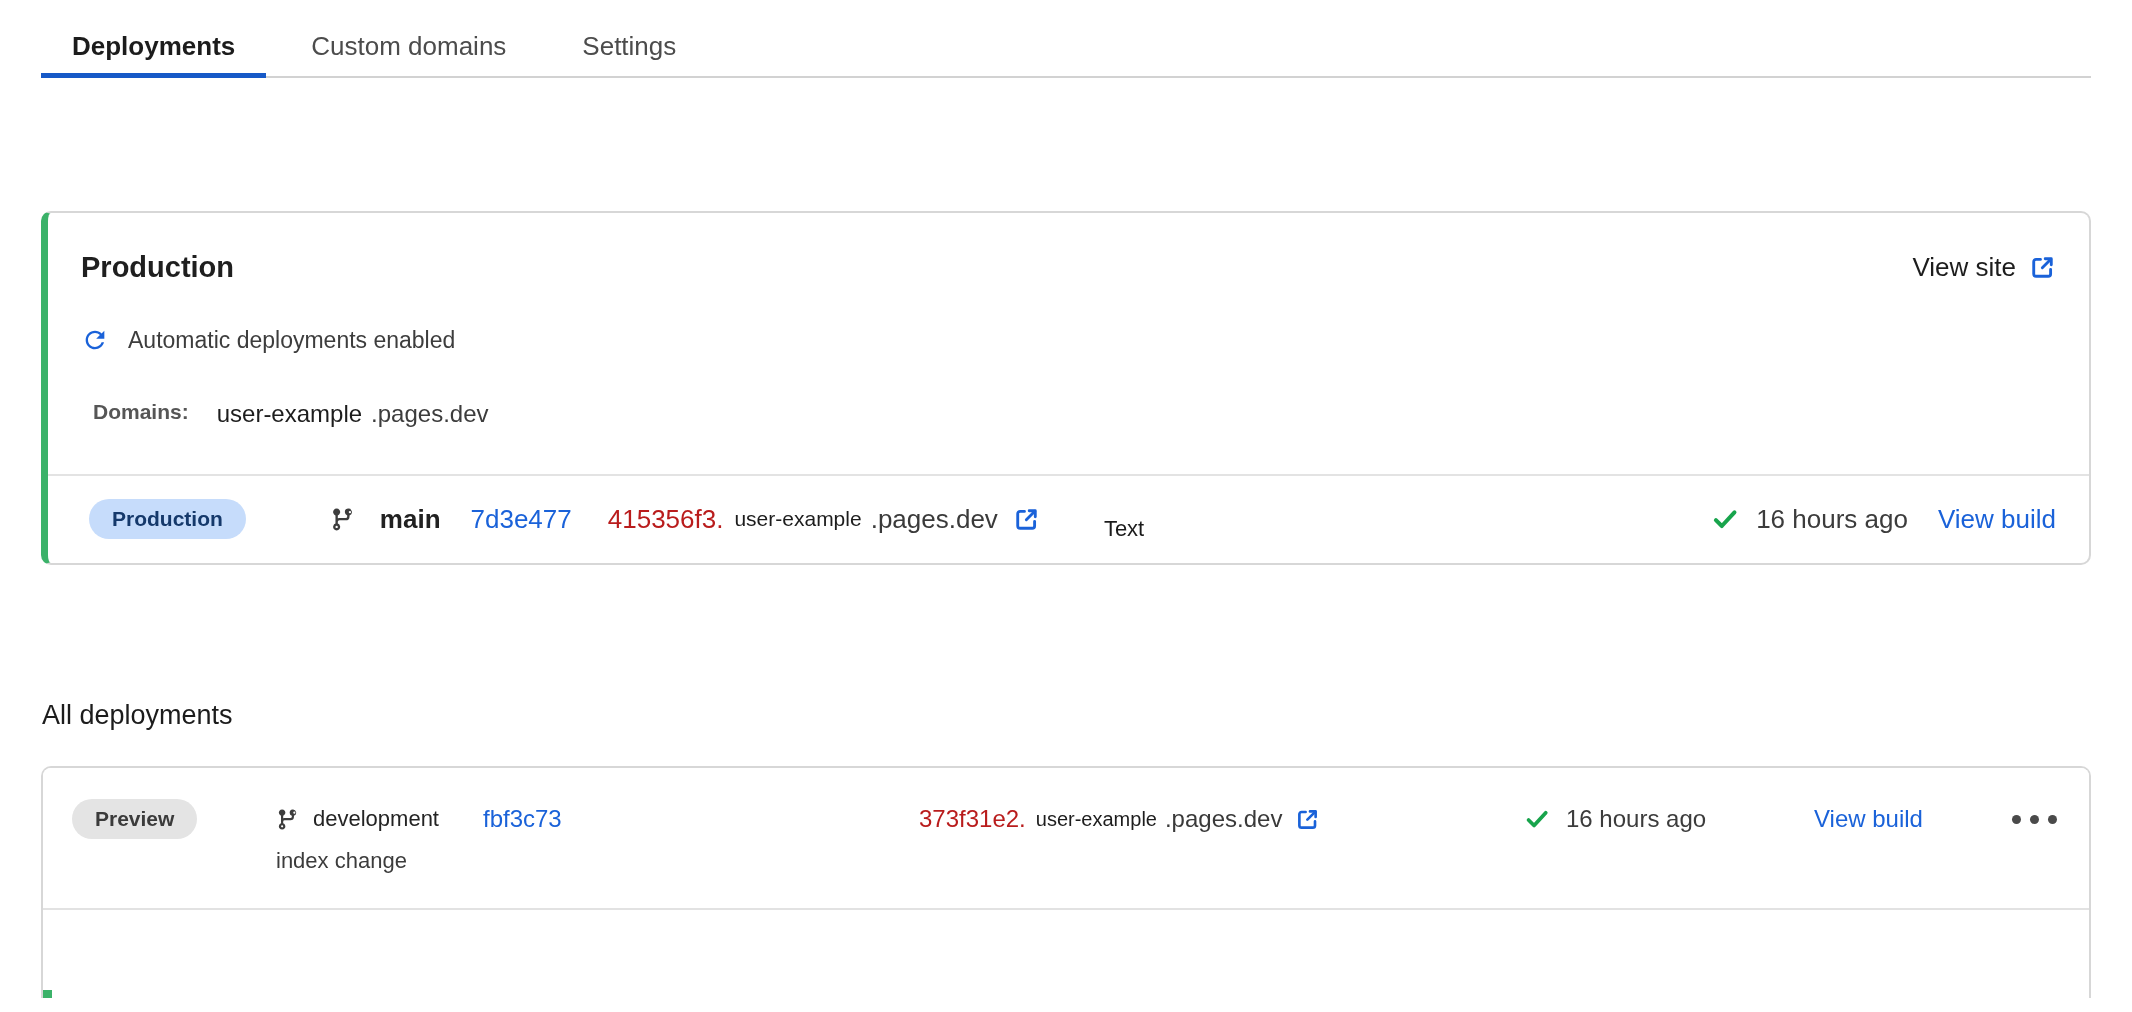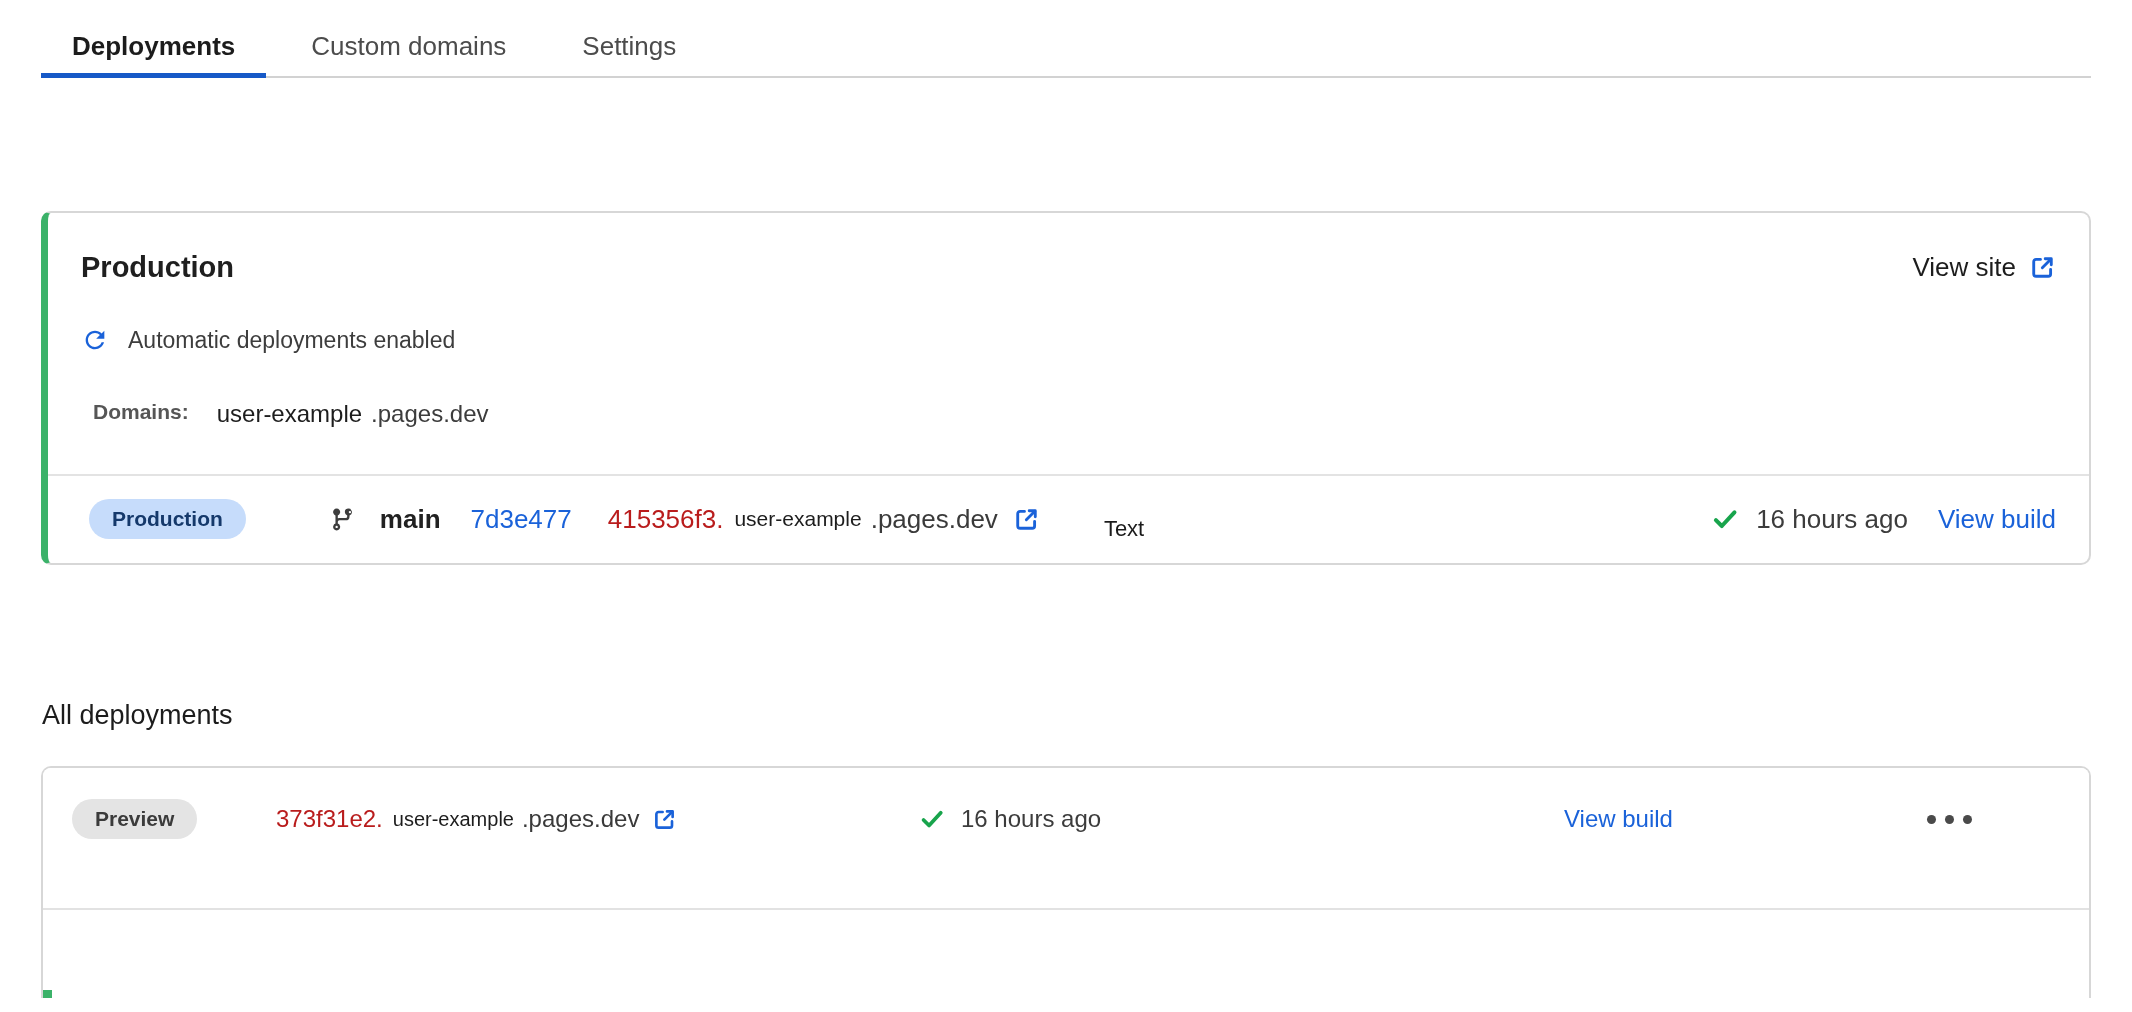--- a/index.html
+++ b/index.html
@@ -282,20 +282,30 @@
 
   <div class="table">
 
     <div class="trow">
       <div class="pad-l">
         <span class="line">
           <span class="badge preview">Preview</span>
         </span>
       </div>
 
+      <div class="cell-source">
+        <span class="line">
+          <svg class="branch-ic" viewBox="0 0 16 16" fill="currentColor">
+            <path d="M9.5 3.25a2.25 2.25 0 1 1 3 2.122V6A2.5 2.5 0 0 1 10 8.5H6a1 1 0 0 0-1 1v1.128a2.251 2.251 0 1 1-1.5 0V5.372a2.25 2.25 0 1 1 1.5 0v1.836A2.493 2.493 0 0 1 6 7h4a1 1 0 0 0 1-1v-.628a2.25 2.25 0 0 1-1.5-2.122ZM4.25 13.5a.75.75 0 1 0 0-1.5.75.75 0 0 0 0 1.5Zm8.5-9.5a.75.75 0 1 0 0-1.5.75.75 0 0 0 0 1.5ZM5 3.25a.75.75 0 1 1-1.5 0 .75.75 0 0 1 1.5 0Z"></path>
+          </svg>
+          <span class="src-branch">development</span>
+          <a class="commit-link src-commit">fbf3c73</a>
+        </span>
+        <div class="commit-msg">index change</div>
+      </div>
 
       <div class="cell-deploy">
         <a class="line url-group" style="margin-left:0">
           <span class="url-id">373f31e2.</span>
           <span class="url-host">user-example</span>
           <span class="url-suffix">.pages.dev</span>
           <svg class="ext-ic" viewBox="0 0 16 16" fill="none" stroke="currentColor" stroke-width="1.7" stroke-linecap="round" stroke-linejoin="round">
             <path d="M6.8 3.2H4.2c-.8 0-1.4.6-1.4 1.4v7.2c0 .8.6 1.4 1.4 1.4h7.2c.8 0 1.4-.6 1.4-1.4V9.2"></path>
             <path d="M9.6 2.8h3.6v3.6"></path>
             <path d="M12.9 3.1 7.9 8.1"></path>

